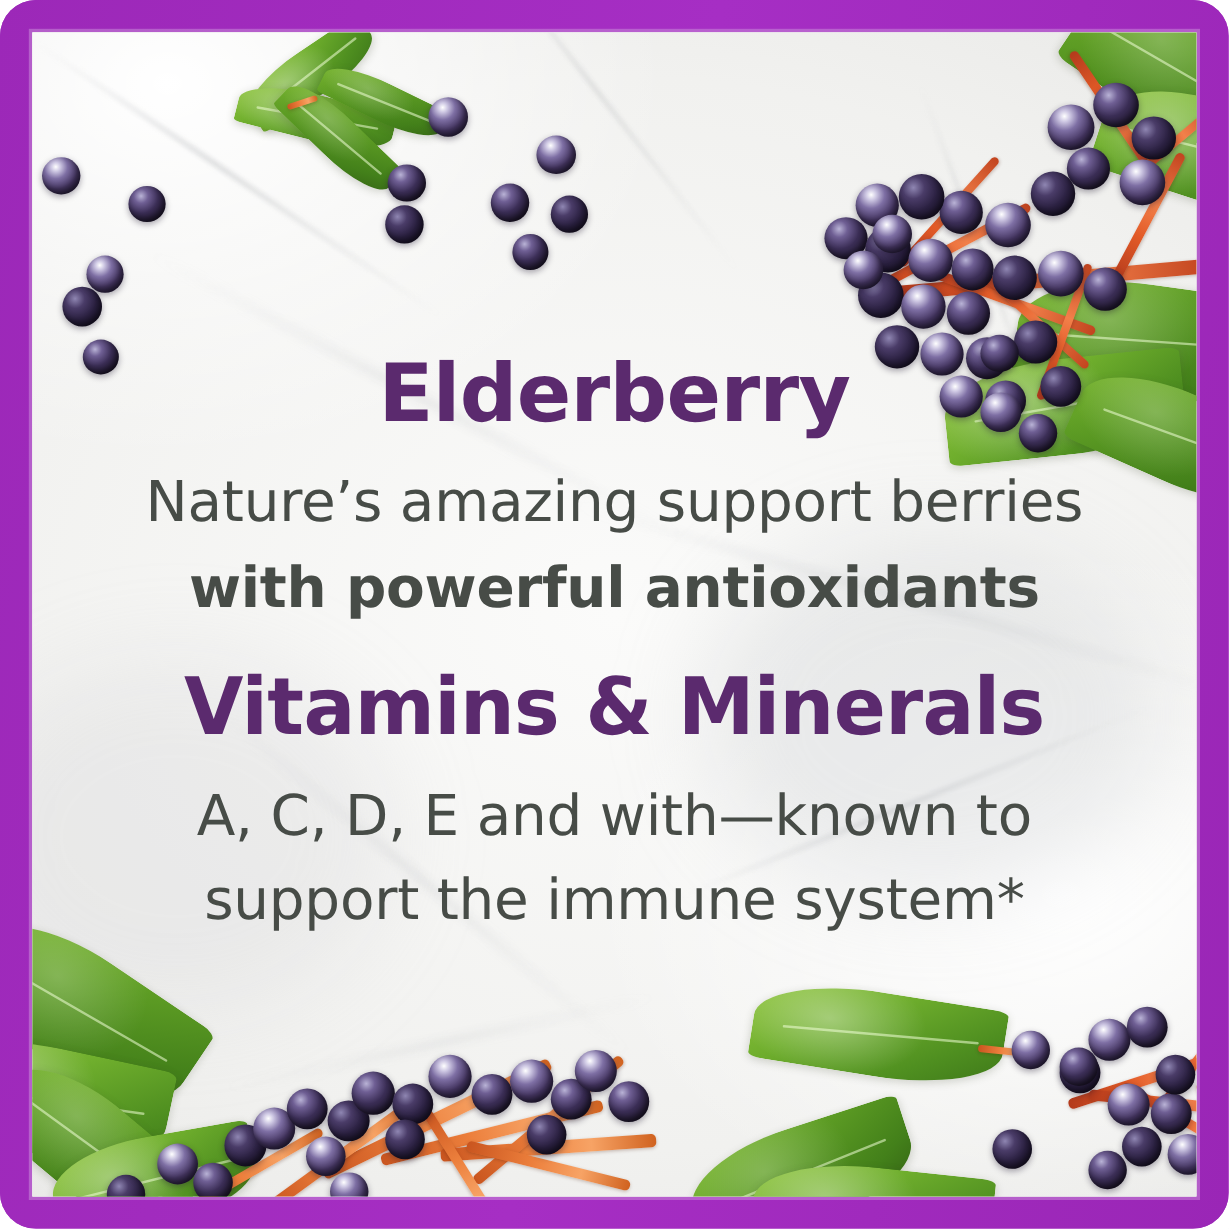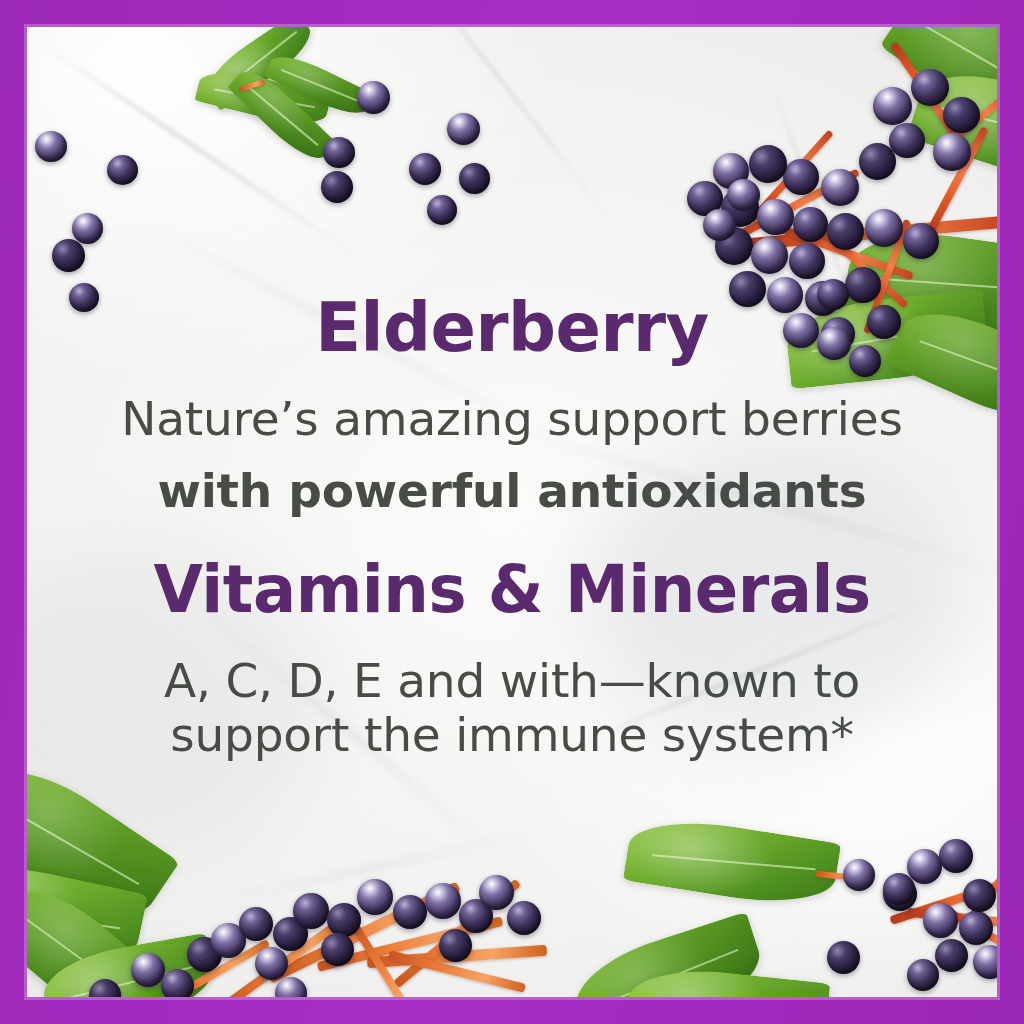--- a/index.html
+++ b/index.html
@@ -11,20 +11,21 @@
   body {
     font-family: "Liberation Sans", sans-serif;
   }
 
   .canvas {
     position: relative;
     width: 1024px;
     height: 1024px;
     overflow: hidden;
     background: #9f2bbc;
+    border-radius: 30px;
   }
 
   
   .frame {
     position: absolute;
     inset: 0;
     background: #9f2bbc;
     background: linear-gradient(100deg, #9c28b8 0%, #a62ec4 50%, #9a26b6 100%);
   }
   .frame-inner-glow {
@@ -151,21 +152,21 @@
     font-family: "DejaVu Sans", sans-serif;
     font-weight: 400;
     letter-spacing: -0.2px;
   }
 
   #h-elderberry { top: 268px; font-size: 67px; }
   #s-eld-1      { top: 368px; font-size: 47px; }
   #s-eld-2      { top: 440px; font-size: 47px; font-weight: bold; }
   #h-vitamins   { top: 530px; font-size: 66px; transform: scaleX(0.97); }
   #s-vit-1      { top: 630px; font-size: 47px; }
-  #s-vit-2      { top: 684px; font-size: 47px; text-align: center; }
+  #s-vit-2      { top: 700px; font-size: 47px; text-align: center; }
 </style>
 </head>
 <body>
 
 <div class="canvas">
 
   <div class="frame"></div>
   <div class="frame-inner-glow"></div>
 
   <div class="photo">

